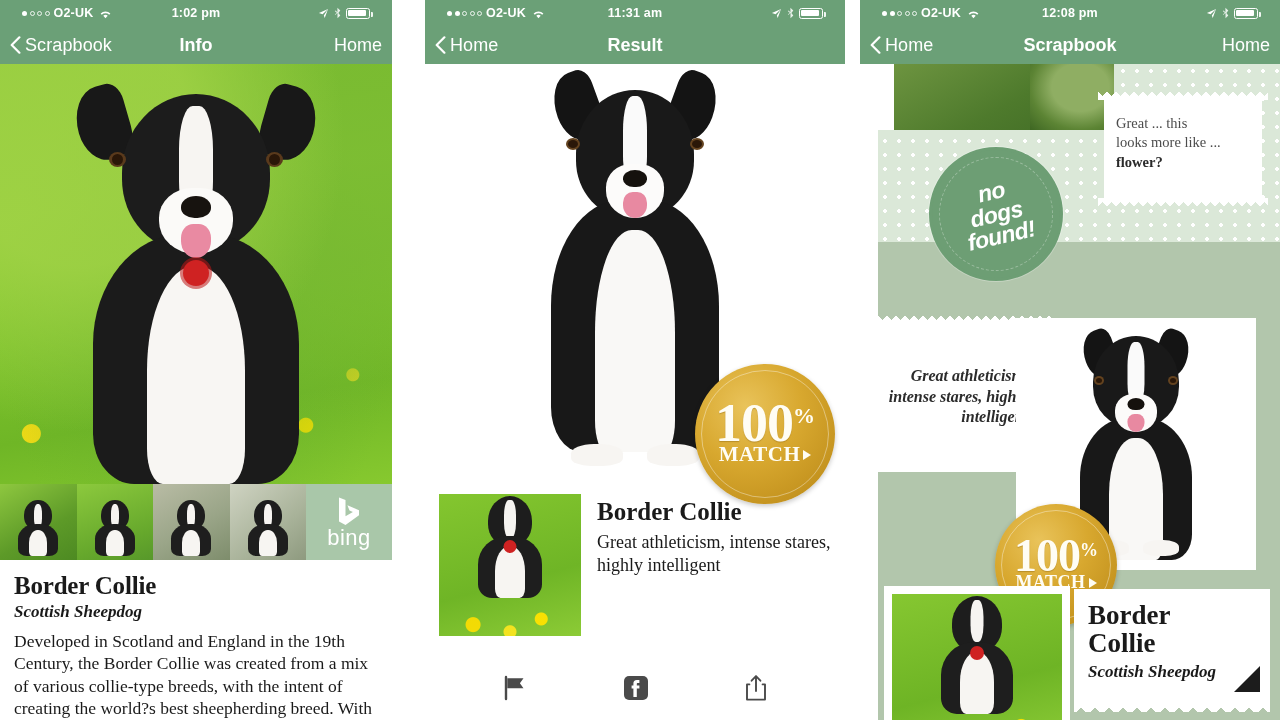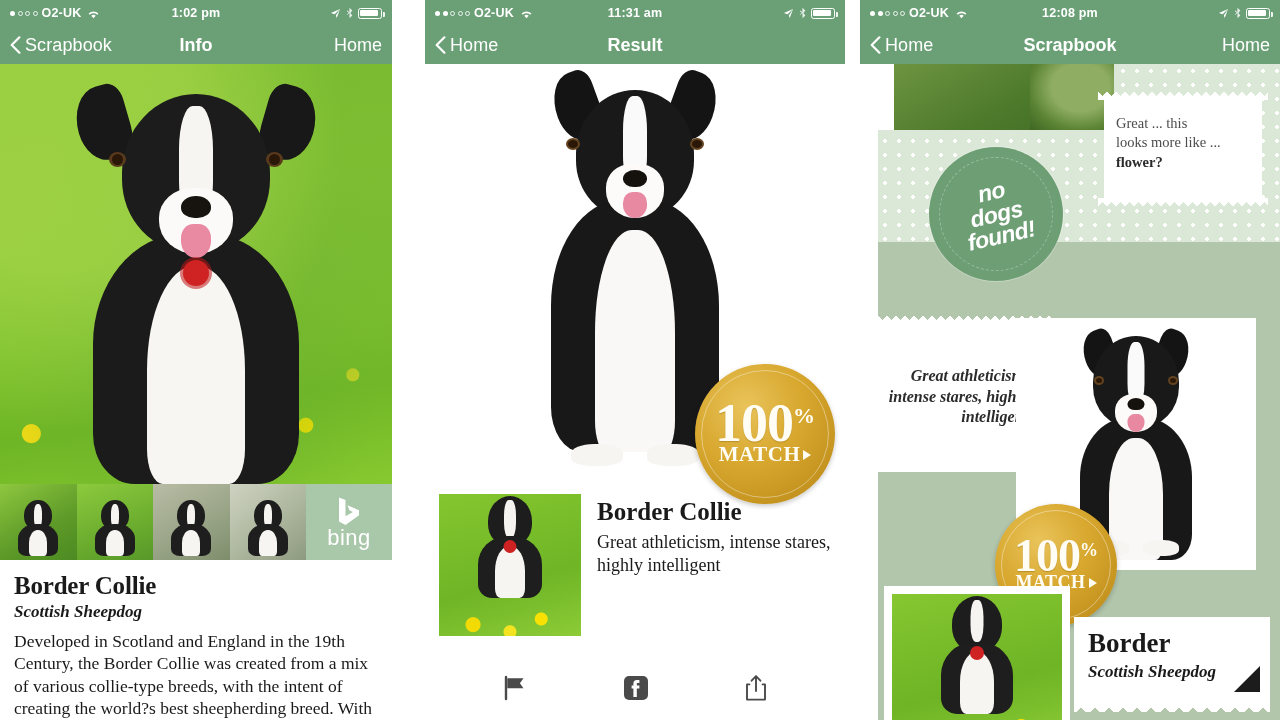--- a/index.html
+++ b/index.html
@@ -13,21 +13,21 @@
 
   
   .panel { position: absolute; top: 0; height: 720px; overflow: hidden; background: #fff; }
   #panel-info   { left: 0;    width: 392px; }
   #panel-result { left: 425px; width: 420px; }
   #panel-book   { left: 860px; width: 420px; }
 
   
   .statusbar {
     height: 26px; background: #6ba077; color: #fff;
-    display: flex; align-items: center; padding: 0 10px;
+    display: flex; align-items: center; padding: 0 22px;
     font-size: 13px; font-weight: bold; letter-spacing: .2px;
     position: relative;
   }
   .sb-left { display: flex; align-items: center; gap: 4px; }
   .dots { display: flex; align-items: center; gap: 2.5px; }
   .dot { width: 5px; height: 5px; border-radius: 50%; background: #fff; }
   .dot.hollow { background: transparent; border: 1px solid #fff; opacity: .85; }
   .carrier { font-size: 12.5px; }
   .wifi { width: 13px; height: 11px; position: relative; margin-left: 2px; }
   .wifi svg { display: block; }
@@ -724,19 +724,20 @@
               <div class="md-body"></div>
               <div class="md-chest"></div>
               <div class="md-collar"></div>
             </div>
         </div>
       </div>
 
       <div class="book-caption">
         <span class="zig-bottom"></span>
         <div class="bc-title">Border</div>
+        <div class="bc-title">Collie</div>
         <div class="bc-sub">Scottish Sheepdog</div>
         <div class="bc-corner"></div>
       </div>
     </div>
   </div>
 
 </div>
 
 </body></html>

